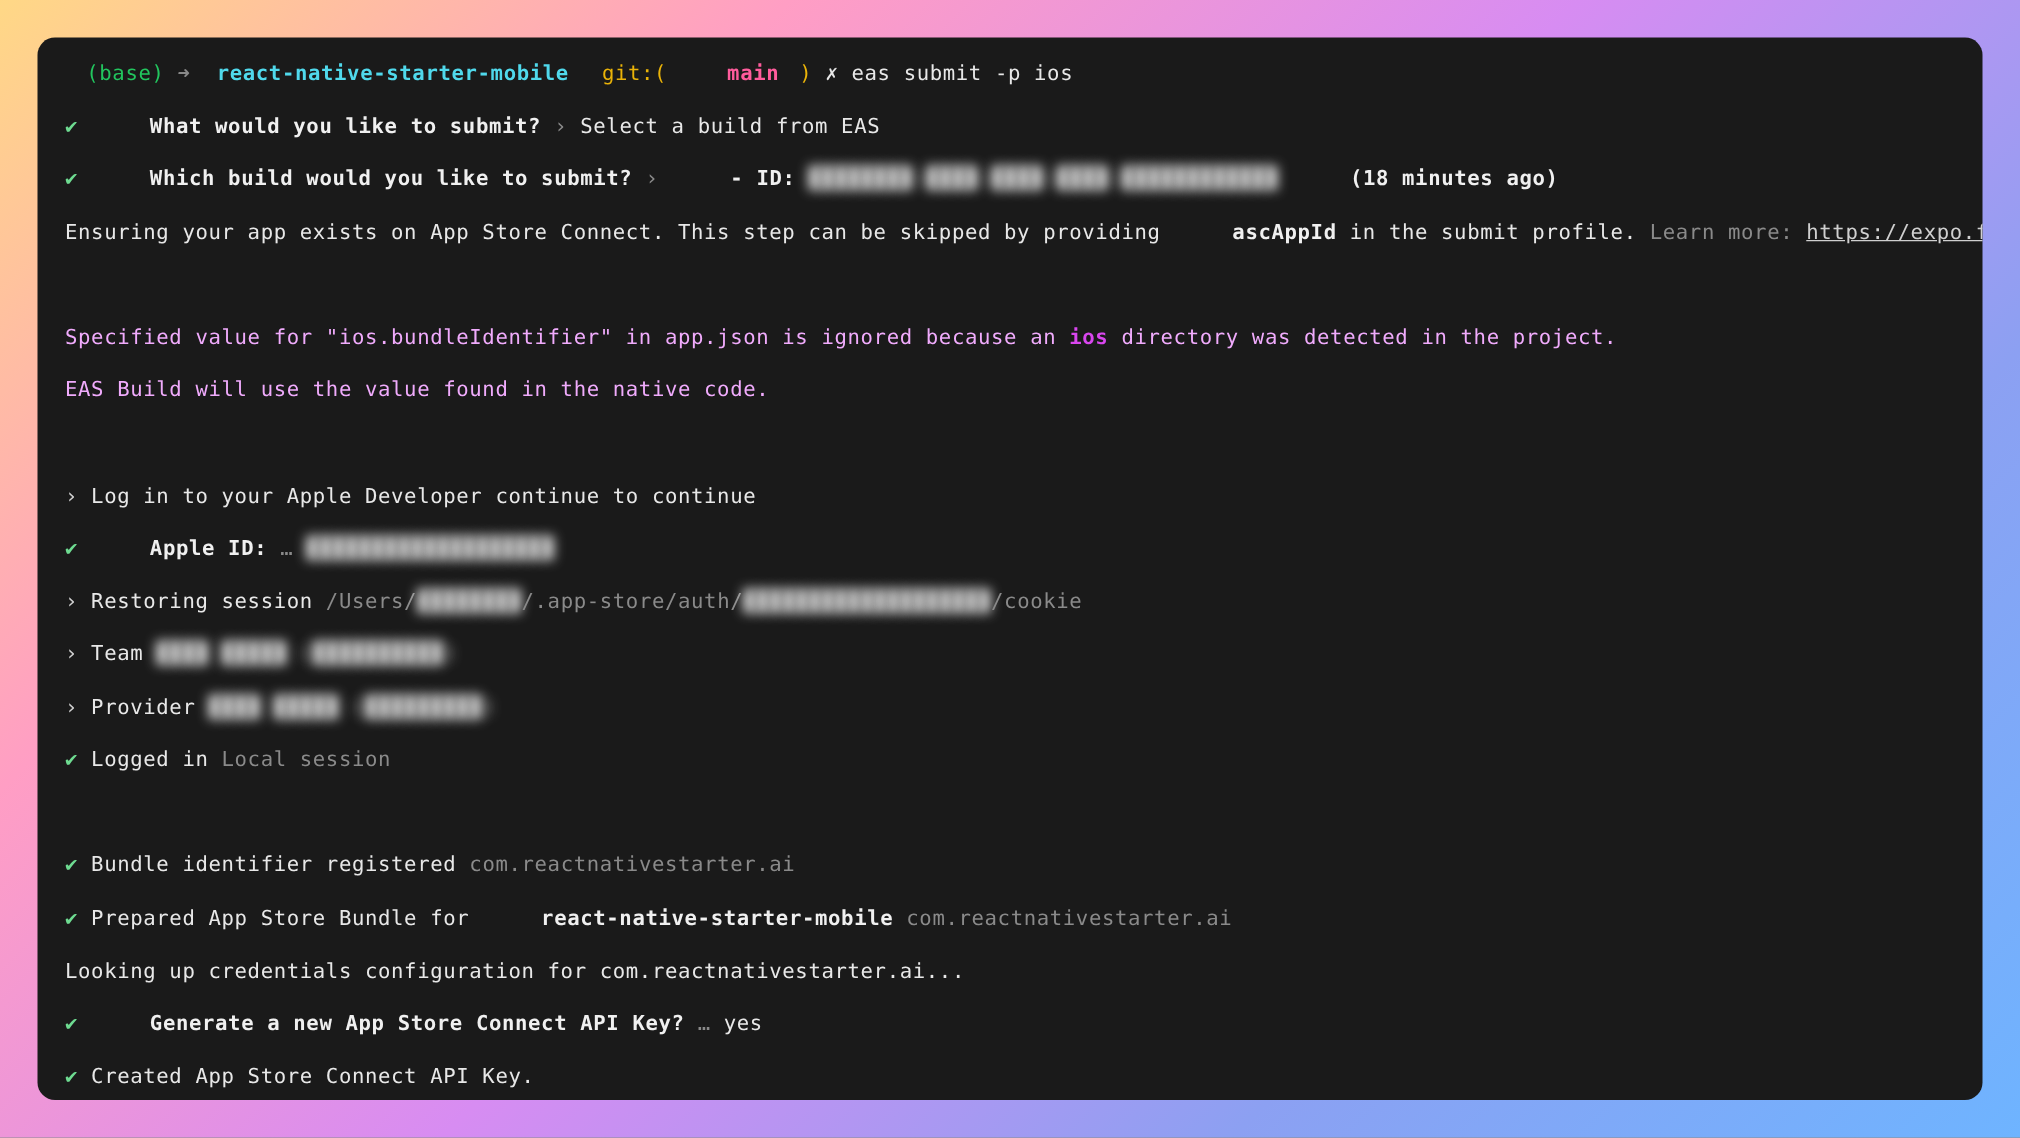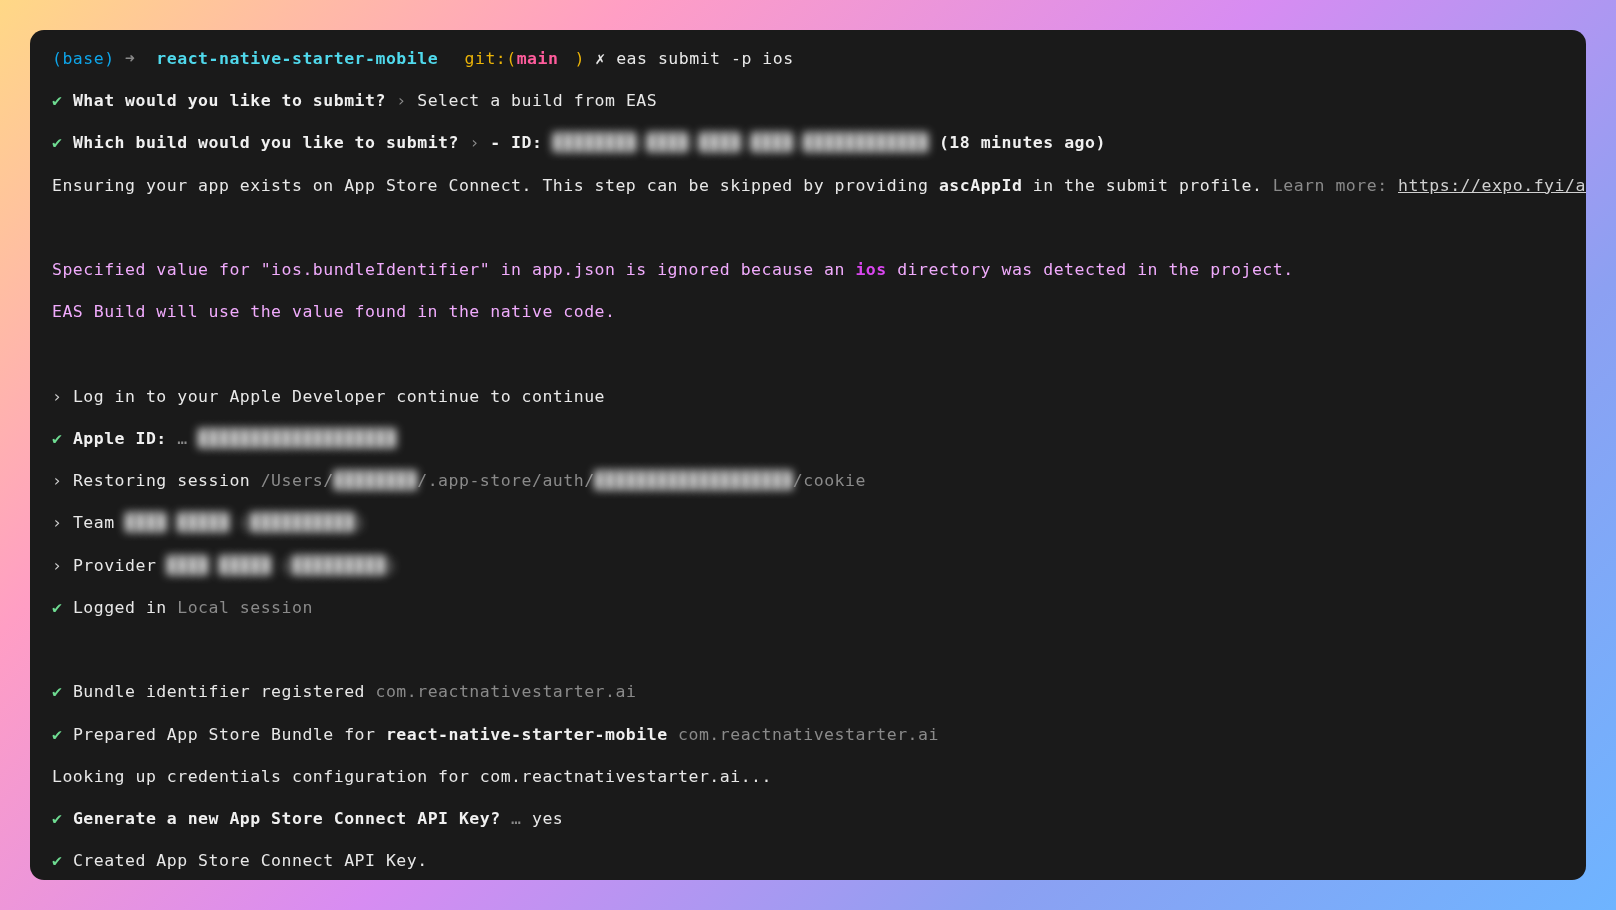--- a/index.html
+++ b/index.html
@@ -22,30 +22,30 @@
       border-radius: 14px;
       width: 100%;
       height: 100%;
       padding: 18px 22px;
       color: #e8e8e8;
       overflow: hidden;
       line-height: 1.28;
       letter-spacing: 0.5px;
       white-space: pre;
     }
-    .prompt-base { color: #0ea5e9; }
+    .prompt-base { color: #22c55e; margin-left: 17px; }
     .arrow { color: #888; }
     .dir { color: #50d9ec; font-weight: bold; }
     .git-prefix { color: #eab308; font-weight: normal; margin-left: 16px; }
-    .git-branch { color: #ff5c9c; font-weight: bold; }
+    .git-branch { color: #ff5c9c; font-weight: bold; margin-left: 48px; }
     .x-mark { color: #e8e8e8; font-weight: bold; }
     .cmd { color: #e8e8e8; text-align: right; }
     .check { color: #6edb91; }
     .bullet { color: #d0d0d0; }
-    .bold { font-weight: bold; color: #f0f0f0; }
+    .bold { font-weight: bold; color: #f0f0f0; margin-left: 47px; }
     .grey { color: #8a8a8a; }
     .yellow { color: #f0abfc; }
     .yellow-bold { color: #d946ef; font-weight: bold; }
     .link { color: #d0d0d0; text-decoration: underline; }
     .blur {
       color: transparent;
       text-shadow: 0 0 9px rgba(230,230,230,0.9);
       user-select: none;
     }
     .line { display: block; }

